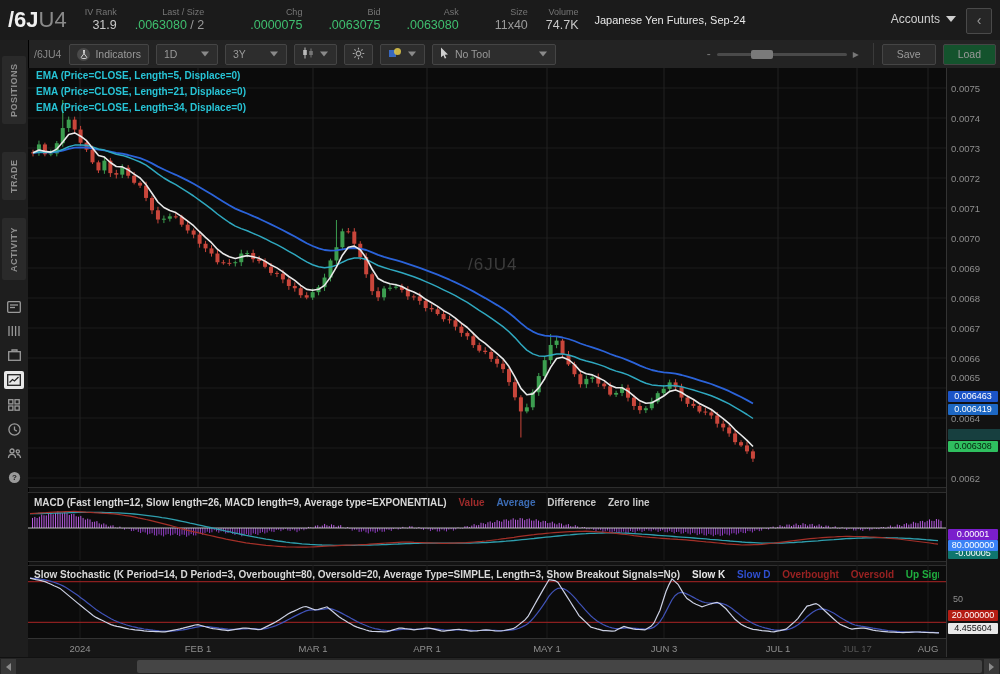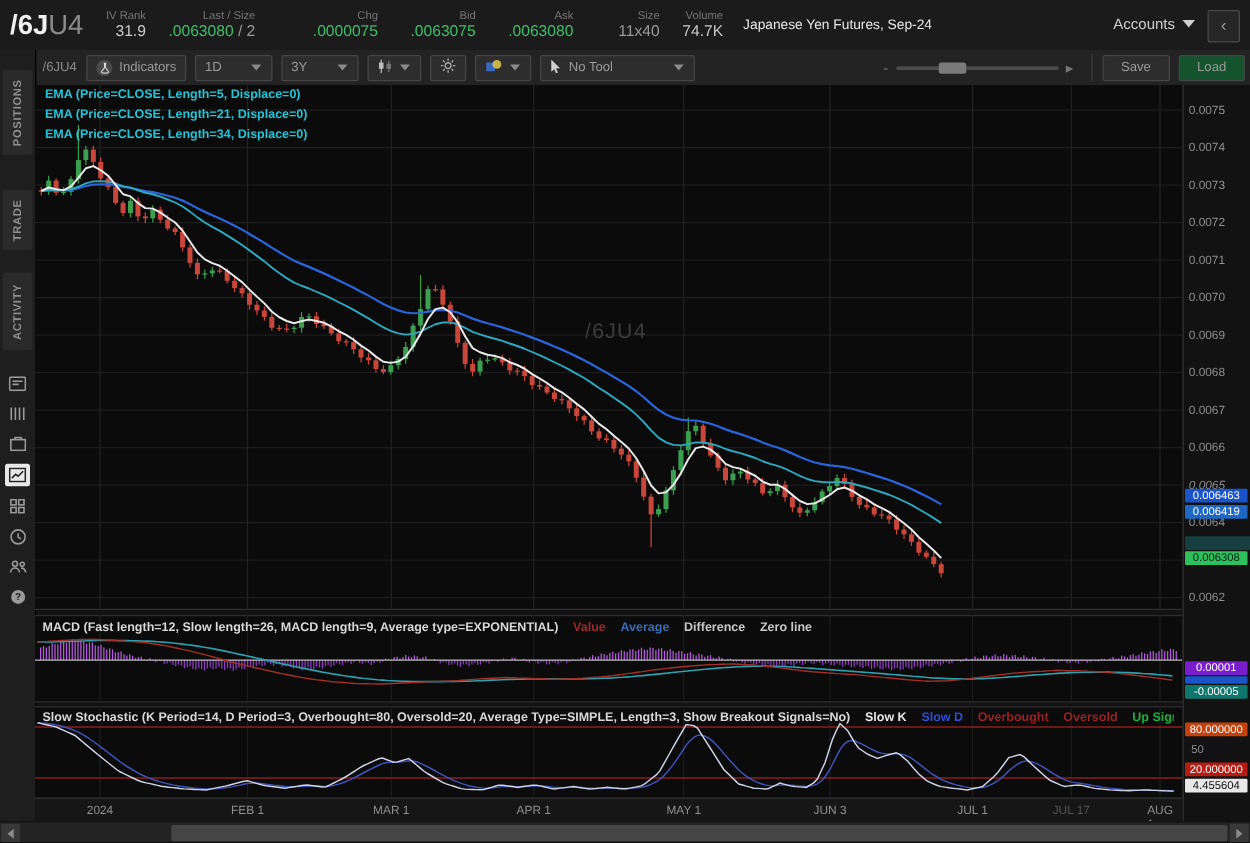--- a/index.html
+++ b/index.html
@@ -963,32 +963,32 @@
       <div class="ytick" style="top: 15px;">0.0075</div>
       <div class="ytick" style="top: 45px;">0.0074</div>
       <div class="ytick" style="top: 75px;">0.0073</div>
       <div class="ytick" style="top: 105px;">0.0072</div>
       <div class="ytick" style="top: 135px;">0.0071</div>
       <div class="ytick" style="top: 165px;">0.0070</div>
       <div class="ytick" style="top: 195px;">0.0069</div>
       <div class="ytick" style="top: 225px;">0.0068</div>
       <div class="ytick" style="top: 255px;">0.0067</div>
       <div class="ytick" style="top: 285px;">0.0066</div>
-      <div class="ytick" style="top: 315px; font-style: italic;">0.0065</div>
+      <div class="ytick" style="top: 304px;">0.0065</div>
       <div class="ytick" style="top: 345px;">0.0064</div>
       <div class="ytick" style="top: 375px;">0.0063</div>
       <div class="ytick" style="top: 405px;">0.0062</div>
       <div class="pxflag" style="top: 323px; background: rgb(27, 84, 200); color: rgb(255, 255, 255);">0.006463</div>
       <div class="pxflag" style="top: 336px; background: rgb(29, 104, 196); color: rgb(255, 255, 255);">0.006419</div>
       <div class="pxflag" style="top: 361px; background: rgb(23, 63, 63); color: rgb(200, 234, 234); padding-left: 48px;">0.006333</div>
       <div class="pxflag" style="top: 373px; background: rgb(47, 191, 95); color: rgb(6, 34, 14);">0.006308</div>
       <div class="pxflag" style="top: 461px; background: rgb(122, 30, 204); color: rgb(255, 255, 255);">0.00001</div>
       <div class="pxflag" style="top: 473px; background: rgb(27, 84, 200); color: rgb(255, 255, 255); height: 6px;"></div>
       <div class="pxflag" style="top: 480px; background: #0f766e; color: rgb(255, 255, 255);">-0.00005</div>
-      <div class="pxflag" style="top: 510px; background: #c2410c; color: rgb(255, 255, 255);">80.000000</div>
+      <div class="pxflag" style="top: 472px; background: #3b82f6; color: rgb(255, 255, 255);">80.000000</div>
       <div class="pxflag" style="top: 526px; text-align: left; left: 6px; color: rgb(143, 143, 143);">50</div>
       <div class="pxflag" style="top: 542px; background: rgb(181, 29, 20); color: rgb(255, 255, 255);">20.000000</div>
       <div class="pxflag" style="top: 555px; background: rgb(232, 232, 232); color: rgb(17, 17, 17);">4.455604</div>
     </div>
 
   <div id="xaxis">
       <div class="xlab" style="left: 52px;">2024</div>
       <div class="xlab" style="left: 170px;">FEB 1</div>
       <div class="xlab" style="left: 285px;">MAR 1</div>
       <div class="xlab" style="left: 399px;">APR 1</div>

